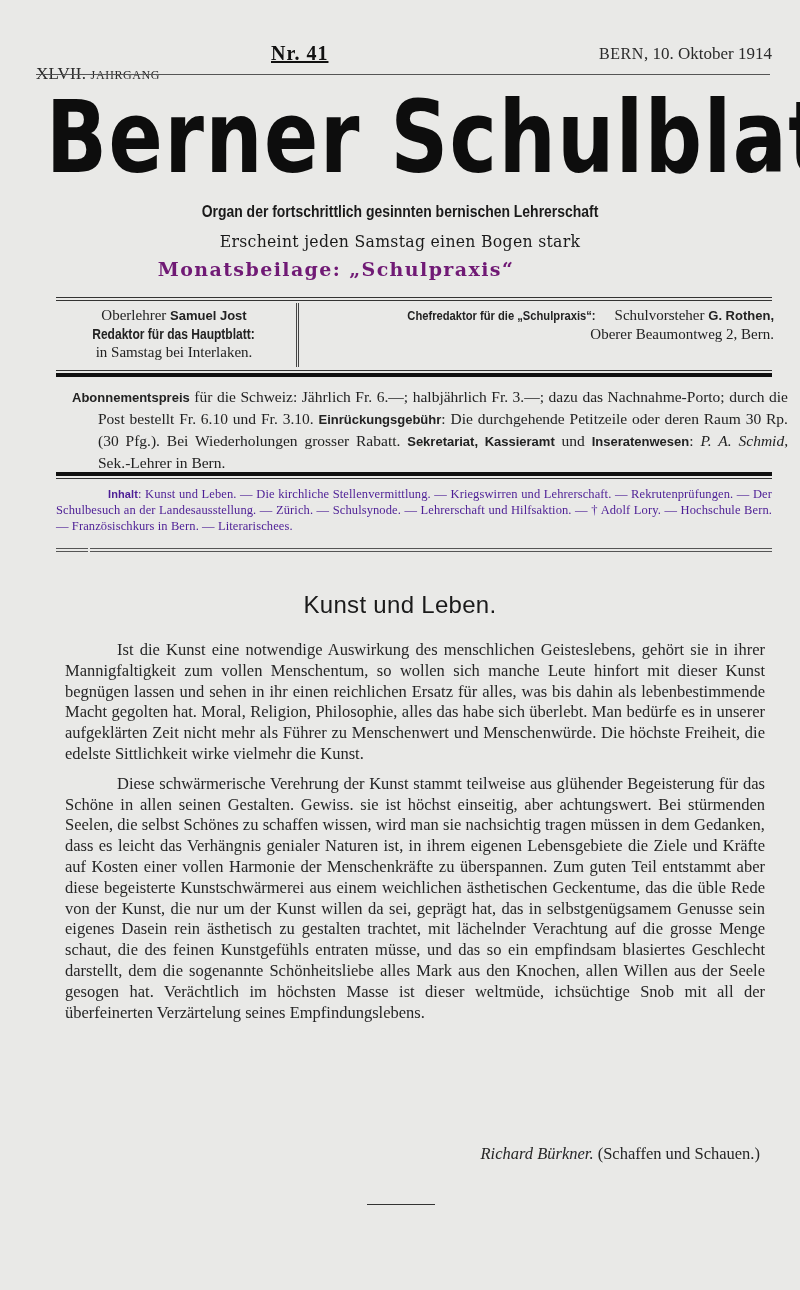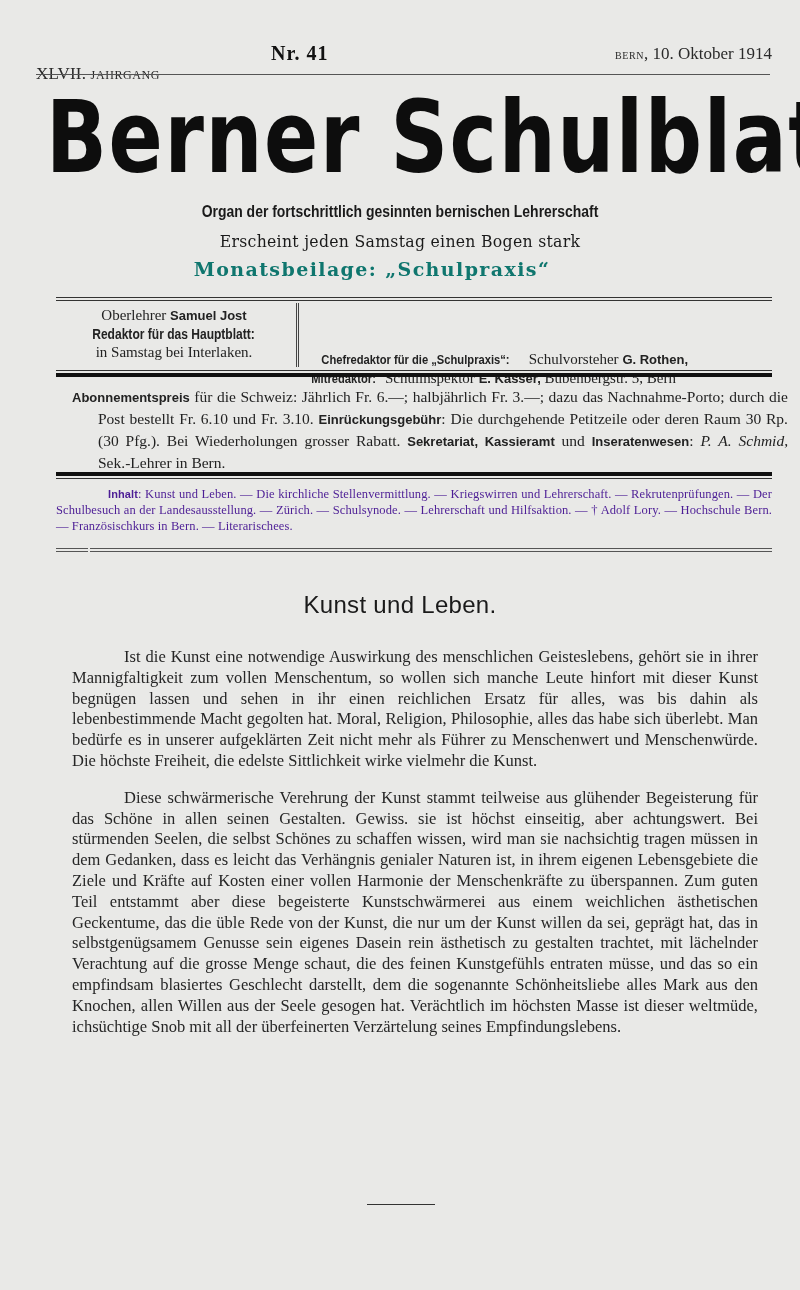--- a/index.html
+++ b/index.html
@@ -12,23 +12,23 @@
   }
   .page { position: absolute; left: 0; top: 0; width: 800px; height: 1290px; }
 
   
   .topline {
     position: absolute; left: 36px; top: 44px; width: 736px; height: 22px;
     font-size: 17px; color: #2a2a2a;
   }
   .topline .vol { position: absolute; left: 0; top: 0; letter-spacing: 0.2px; margin-top: 20px; }
   .topline .vol .sc { font-size: 12px; letter-spacing: 0.6px; }
-  .topline .nr { position: absolute; left: 235px; top: -2px; font-weight: bold; font-size: 20px; letter-spacing: 1px; color: #111; }
+  .topline .nr { position: absolute; left: 235px; top: -2px; font-weight: bold; font-size: 20px; letter-spacing: 1px; color: #111; text-decoration: underline; }
   .topline .date { position: absolute; right: 0; top: 0; }
-  .topline .date .sc { font-size: 10px; letter-spacing: 0.6px; }
+  .topline .date .sc { font-size: 16px; letter-spacing: 0.6px; }
   .rule-top { position: absolute; left: 36px; top: 74px; width: 734px; height: 1px; background: #555; }
 
   
   .masthead {
     position: absolute; left: 46px; top: 80px; width: 730px; height: 115px;
     font-family: "DejaVu Sans", "Liberation Sans", sans-serif;
     font-weight: bold; font-size: 100px; line-height: 115px;
     color: #0d0d0d; letter-spacing: 2px;
     transform: scaleX(0.80); transform-origin: left top;
     white-space: nowrap;
@@ -38,36 +38,36 @@
     font-family: "Liberation Sans", sans-serif; font-weight: bold; font-size: 17px; color: #1a1a1a;
     transform: scaleX(0.82); transform-origin: center top;
   }
   .sub2 {
     position: absolute; left: 0; width: 800px; top: 232px; text-align: center;
     font-family: "DejaVu Serif", serif; font-size: 16px; color: #1a1a1a; letter-spacing: 0.3px;
     transform: scaleX(0.98); transform-origin: center top;
   }
   .sub3 {
     position: absolute; left: 0; width: 672px; top: 258px; text-align: center;
-    font-family: "DejaVu Serif", serif; font-weight: bold; font-size: 19px; color: #0f766e; letter-spacing: 1.4px; padding-left: 36px;
+    font-family: "DejaVu Serif", serif; font-weight: bold; font-size: 19px; color: #701a75; letter-spacing: 1.4px;
   }
 
   
   .dbl-rule { position: absolute; left: 56px; width: 716px; height: 4px; border-top: 1px solid #333; border-bottom: 1px solid #333; box-sizing: border-box; }
   .thick-rule { position: absolute; left: 56px; width: 716px; height: 4px; background: #111; }
   .thin-rule { position: absolute; left: 56px; width: 716px; height: 1px; background: #333; }
   .editors-left {
     position: absolute; left: 56px; top: 306px; width: 236px;
     font-size: 15px; line-height: 18px; text-align: center; color: #222;
   }
   .editors-left .l1 { font-family: "Liberation Sans", sans-serif; font-weight: bold; font-size: 14px; display:inline-block; transform: scaleX(0.86); }
   .vsep { position: absolute; left: 296px; top: 303px; width: 3px; height: 64px; border-left: 1px solid #444; border-right: 1px solid #444; box-sizing: border-box; }
   .editors-right {
     position: absolute; left: 306px; top: 306px; width: 468px;
-    font-size: 15px; line-height: 18px; text-align: left; color: #222; margin-top: 44px;
+    font-size: 15px; line-height: 18px; text-align: right; color: #222;
   }
   .bs { font-family: "Liberation Sans", sans-serif; font-weight: bold; font-size: 13px; }
   .cond { display: inline-block; transform: scaleX(0.86); transform-origin: center; }
 
   
   .subs {
     position: absolute; left: 72px; top: 386px; width: 716px;
     font-size: 15.5px; line-height: 21px; color: #222; text-align: justify;
   }
   .subs p { margin: 0; padding-left: 26px; text-indent: -26px; text-align: justify; }
@@ -84,21 +84,21 @@
 
   
   .art-title {
     position: absolute; left: 0; width: 800px; top: 591px; text-align: center;
     font-family: "Liberation Sans", sans-serif; font-size: 24px; color: #1a1a1a; letter-spacing: 0.3px;
   }
   .article {
     position: absolute; left: 56px; top: 631px; width: 718px;
     font-size: 16.5px; line-height: 20.8px; color: #262626; text-align: justify;
   }
-  .article p { margin: 16px; text-indent: 52px; text-align: justify; }
+  .article p { margin: 9px; text-indent: 52px; text-align: justify; }
   .article p + p { margin-top: 6px; }
   .signature {
     position: absolute; right: 40px; top: 1144px;
     font-size: 16.5px; color: #262626;
   }
   .signature i { font-style: italic; }
   .end-rule { position: absolute; left: 367px; top: 1204px; width: 68px; height: 1px; background: #333; }
 </style>
 </head>
 <body>
@@ -120,21 +120,21 @@
   <div class="dbl-rule" style="top:297px"></div>
 
   <div class="editors-left">
     <div><span>Oberlehrer</span> <span class="bs">Samuel Jost</span></div>
     <div><span class="l1">Redaktor für das Hauptblatt:</span></div>
     <div>in Samstag bei Interlaken.</div>
   </div>
   <div class="vsep"></div>
   <div class="editors-right">
     <div style="white-space:nowrap"><span class="bs cond">Chefredaktor für die „Schulpraxis“:</span> <span>Schulvorsteher</span> <span class="bs">G. Rothen,</span></div>
-    <div style="white-space:nowrap"><span class="bs cond">Mitredaktor:</span> <span>Schulinspektor</span> <span class="bs">E. Kasser,</span> <span>Bubenbergstr. 5, Bern</span></div>
+    <div>Oberer Beaumontweg 2, Bern.</div>
   </div>
 
   <div class="thin-rule" style="top:370px"></div>
   <div class="thick-rule" style="top:373px"></div>
 
   <div class="subs">
     <p><span class="bs">Abonnementspreis</span><span> für die Schweiz: Jährlich Fr. 6.—; halbjährlich Fr. 3.—; dazu das Nachnahme-Porto; durch die Post bestellt Fr. 6.10 und Fr. 3.10. </span><span class="bs">Einrückungsgebühr</span><span>: Die durchgehende Petitzeile oder deren Raum 30 Rp. (30 Pfg.). Bei Wiederholungen grosser Rabatt. </span><span class="bs">Sekretariat, Kassieramt</span><span> und </span><span class="bs">Inseratenwesen</span><span>: </span><i>P. A. Schmid</i><span>, Sek.-Lehrer in Bern.</span></p>
   </div>
 
   <div class="thick-rule" style="top:472px"></div>
@@ -145,15 +145,16 @@
   </div>
 
   <div class="double-split" style="left:56px; width:32px"></div>
   <div class="double-split" style="left:90px; width:682px"></div>
 
   <div class="art-title">Kunst und Leben.</div>
   <div class="article">
     <p>Ist die Kunst eine notwendige Auswirkung des menschlichen Geisteslebens, gehört sie in ihrer Mannigfaltigkeit zum vollen Menschentum, so wollen sich manche Leute hinfort mit dieser Kunst begnügen lassen und sehen in ihr einen reichlichen Ersatz für alles, was bis dahin als lebenbestimmende Macht gegolten hat. Moral, Religion, Philosophie, alles das habe sich überlebt. Man bedürfe es in unserer aufgeklärten Zeit nicht mehr als Führer zu Menschenwert und Menschenwürde. Die höchste Freiheit, die edelste Sittlichkeit wirke vielmehr die Kunst.</p>
     <p>Diese schwärmerische Verehrung der Kunst stammt teilweise aus glühender Begeisterung für das Schöne in allen seinen Gestalten. Gewiss. sie ist höchst einseitig, aber achtungswert. Bei stürmenden Seelen, die selbst Schönes zu schaffen wissen, wird man sie nachsichtig tragen müssen in dem Gedanken, dass es leicht das Verhängnis genialer Naturen ist, in ihrem eigenen Lebensgebiete die Ziele und Kräfte auf Kosten einer vollen Harmonie der Menschenkräfte zu überspannen. Zum guten Teil entstammt aber diese begeisterte Kunstschwärmerei aus einem weichlichen ästhetischen Geckentume, das die üble Rede von der Kunst, die nur um der Kunst willen da sei, geprägt hat, das in selbstgenügsamem Genusse sein eigenes Dasein rein ästhetisch zu gestalten trachtet, mit lächelnder Verachtung auf die grosse Menge schaut, die des feinen Kunstgefühls entraten müsse, und das so ein empfindsam blasiertes Geschlecht darstellt, dem die sogenannte Schönheitsliebe alles Mark aus den Knochen, allen Willen aus der Seele gesogen hat. Verächtlich im höchsten Masse ist dieser weltmüde, ichsüchtige Snob mit all der überfeinerten Verzärtelung seines Empfindungslebens.</p>
   </div>
+  <div class="signature"><i>Richard Bürkner.</i><span> (Schaffen und Schauen.)</span></div>
   <div class="end-rule"></div>
 
 </div>
 
 </body></html>

